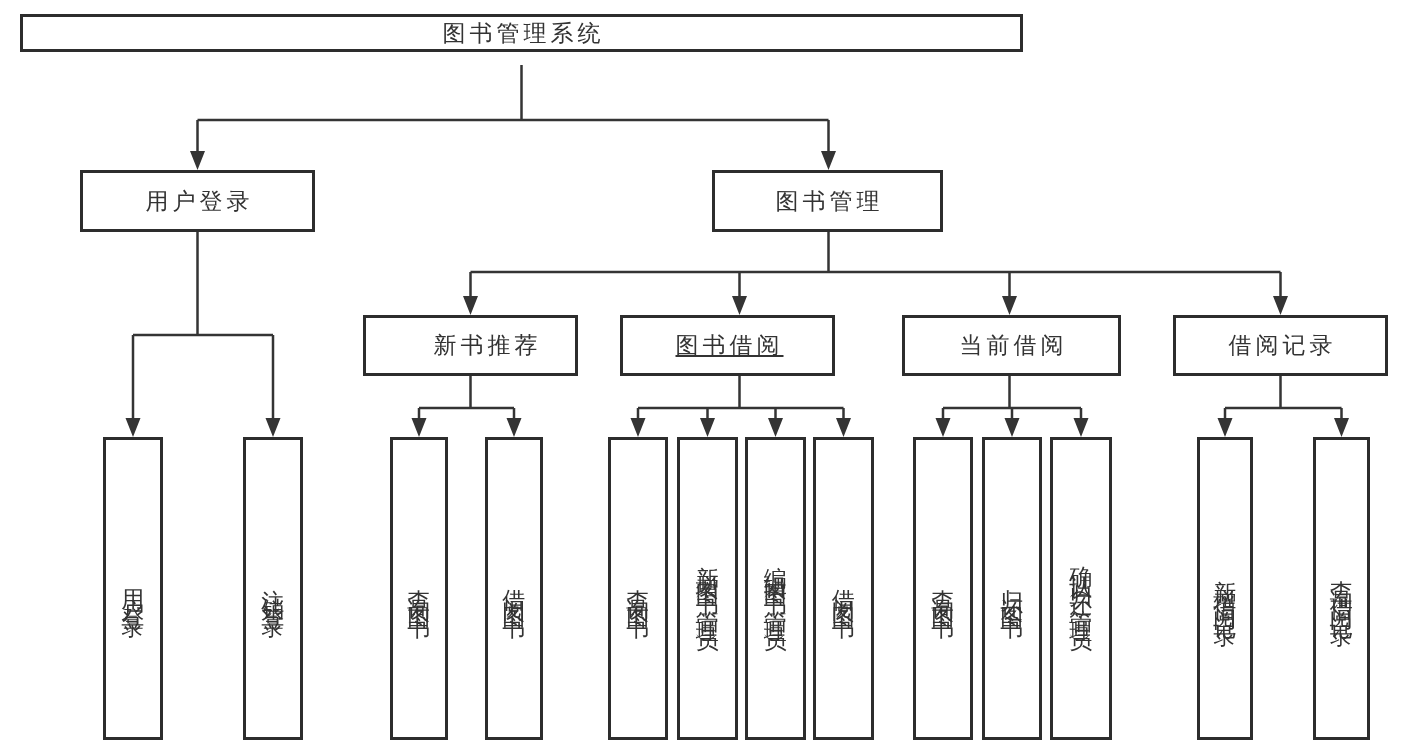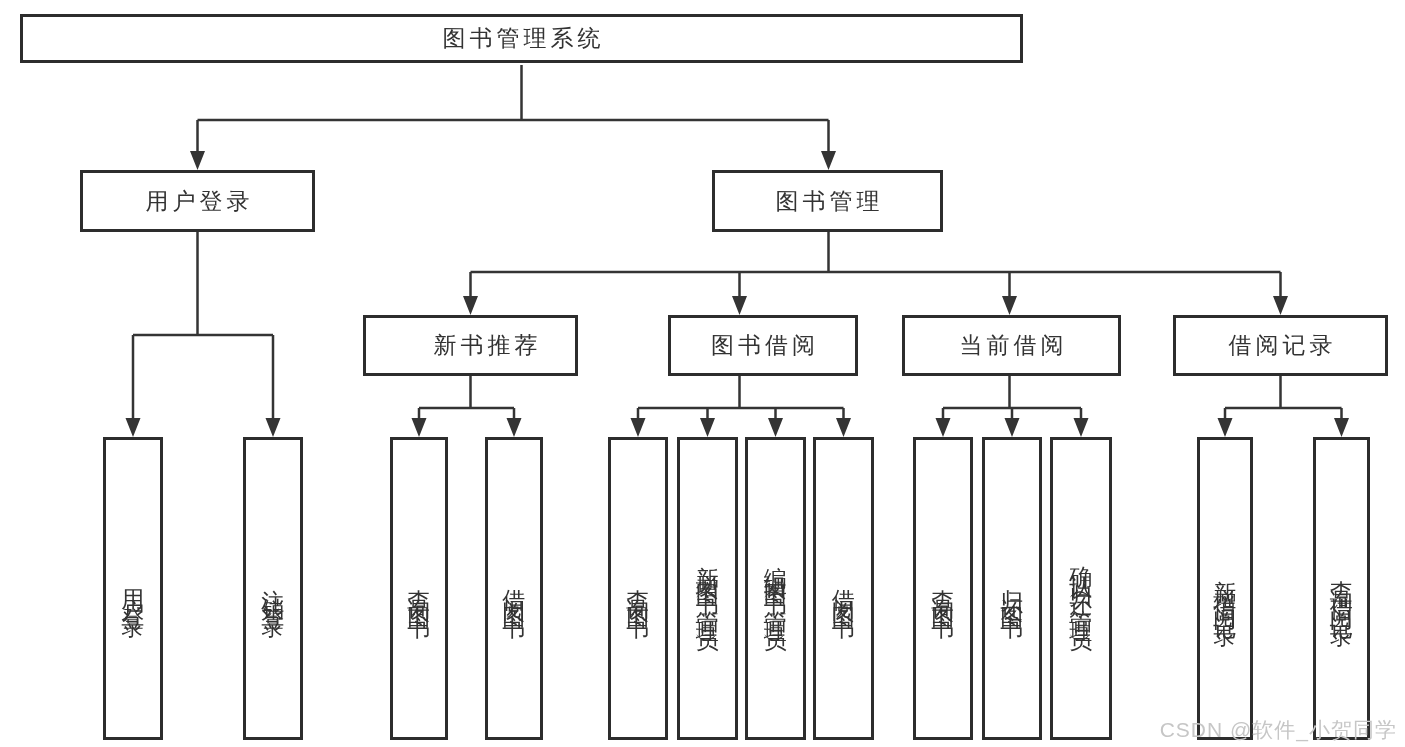--- a/index.html
+++ b/index.html
@@ -50,33 +50,33 @@
 </style>
 </head>
 <body>
 
 <div class="canvas">
   <svg id="connectors" width="1405" height="747" viewBox="0 0 1405 747">
       <path d="M521.5 65V120M197.5 120H828.5M197.5 120V156M828.5 120V156M197.5 232V335M133 335H273M133 335V423M273 335V423M828.5 232V272M470.5 272H1280.5M470.5 272V301M739.5 272V301M1009.5 272V301M1280.5 272V301M470.5 376V408M419 408H514M419 408V423M514 408V423M739.5 376V408M638 408H843.5M638 408V423M707.5 408V423M775.5 408V423M843.5 408V423M1009.5 376V408M943 408H1081M943 408V423M1012 408V423M1081 408V423M1280.5 376V408M1225 408H1341.5M1225 408V423M1341.5 408V423" stroke="#343434" stroke-width="2.5" fill="none"></path>
       <path d="M190 151L205 151L197.5 170ZM821 151L836 151L828.5 170ZM125.5 418L140.5 418L133 437ZM265.5 418L280.5 418L273 437ZM463 296L478 296L470.5 315ZM732 296L747 296L739.5 315ZM1002 296L1017 296L1009.5 315ZM1273 296L1288 296L1280.5 315ZM411.5 418L426.5 418L419 437ZM506.5 418L521.5 418L514 437ZM630.5 418L645.5 418L638 437ZM700 418L715 418L707.5 437ZM768 418L783 418L775.5 437ZM836 418L851 418L843.5 437ZM935.5 418L950.5 418L943 437ZM1004.5 418L1019.5 418L1012 437ZM1073.5 418L1088.5 418L1081 437ZM1217.5 418L1232.5 418L1225 437ZM1334 418L1349 418L1341.5 437Z" fill="#343434"></path>
     </svg>
   <div id="nodes">
-      <div class="node h" style="left: 20px; top: 14px; width: 1003px; height: 49px; text-align: center;">
+      <div class="node h" style="left: 20px; top: 14px; width: 1003px; height: 38px; text-align: center;">
         <span class="label">图书管理系统</span>
       </div>
       <div class="node h" style="left: 80px; top: 170px; width: 235px; height: 62px;">
         <span class="label">用户登录</span>
       </div>
       <div class="node h" style="left: 712px; top: 170px; width: 231px; height: 62px;">
         <span class="label">图书管理</span>
       </div>
       <div class="node h" style="left: 363px; top: 315px; width: 215px; height: 61px; padding-left: 30px;">
         <span class="label">新书推荐</span>
       </div>
-      <div class="node h" style="left: 668px; top: 315px; width: 190px; height: 61px;">
+      <div class="node h" style="left: 620px; top: 315px; width: 215px; height: 61px; text-decoration: underline;">
         <span class="label">图书借阅</span>
       </div>
       <div class="node h" style="left: 902px; top: 315px; width: 219px; height: 61px;">
         <span class="label">当前借阅</span>
       </div>
       <div class="node h" style="left: 1173px; top: 315px; width: 215px; height: 61px;">
         <span class="label">借阅记录</span>
       </div>
       <div class="node v" style="left: 103px; top: 437px; width: 60px; height: 303px;">
         <span class="label">用户登录</span>
@@ -111,14 +111,13 @@
       <div class="node v" style="left: 1050px; top: 437px; width: 62px; height: 303px;">
         <span class="label">确认归还（管理员）</span>
       </div>
       <div class="node v" style="left: 1197px; top: 437px; width: 56px; height: 303px;">
         <span class="label">新增借阅记录</span>
       </div>
       <div class="node v" style="left: 1313px; top: 437px; width: 57px; height: 303px;">
         <span class="label">查询借阅记录</span>
       </div>
     </div>
-  <div class="watermark" style="color: rgb(198, 198, 198);">CSDN @软件_小贺同学</div>
 </div>
 
 </body></html>

